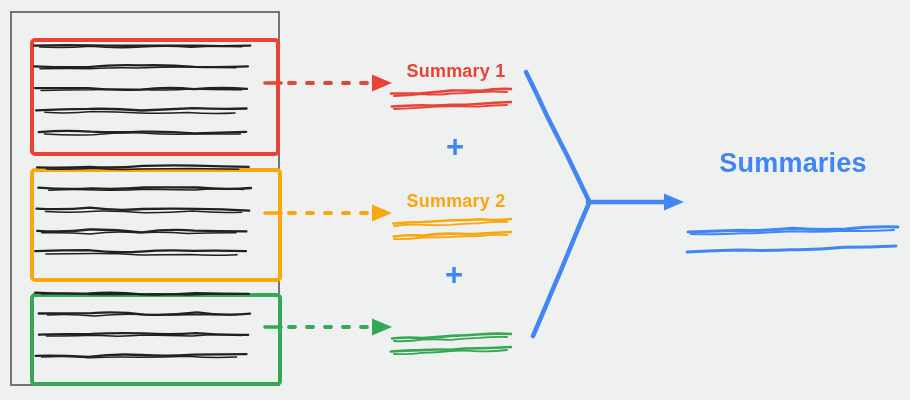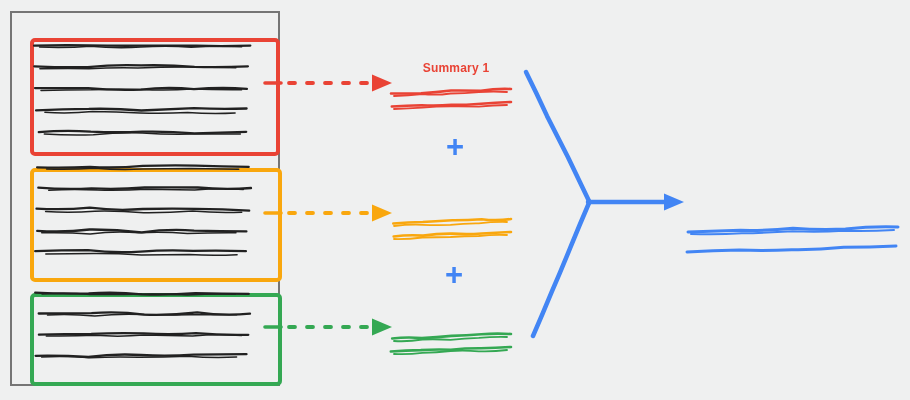--- a/index.html
+++ b/index.html
@@ -29,21 +29,21 @@
   .sec-orange{left:18px;top:155px;width:252px;height:114px;border-color:var(--c-orange);}
   .sec-green{left:18px;top:280px;width:252px;height:93px;border-color:var(--c-green);}
   #strokes{
     position:absolute;left:0;top:0;
     pointer-events:none;
   }
   .summary-label{
     position:absolute;
     left:388px;width:136px;
     text-align:center;
-    font-size:12px;
+    font-size:18px;
     font-weight:600;
     letter-spacing:.2px;
     white-space:nowrap;
   }
   .lab-1{top:61px;color:var(--c-red);}
   .lab-2{top:191px;color:var(--c-orange);}
   .lab-3{top:306px;color:var(--c-green);}
   .plus{
     position:absolute;
     width:32px;height:32px;
@@ -130,20 +130,22 @@
       <path d="M526.0 72.0 Q536.5 93.1 547.0 115.9 Q557.5 136.7 568.0 157.2 Q578.5 178.9 589.0 201.0" stroke="#4285f4" stroke-width="4.5" fill="none" stroke-linecap="round"></path>
       <path d="M533.0 336.0 Q542.3 314.7 551.7 291.9 Q561.0 270.6 570.3 247.6 Q579.7 224.6 589.0 203.0" stroke="#4285f4" stroke-width="4.5" fill="none" stroke-linecap="round"></path>
       <path d="M588 202 L666 202" stroke="#4285f4" stroke-width="4.5" fill="none" stroke-linecap="round"></path>
       <polygon points="664,193.5 664,210.5 684,202" fill="#4285f4"></polygon>
       <path d="M688.0 232.0 Q714.3 231.1 740.5 230.3 Q766.8 230.9 793.0 228.3 Q819.3 230.2 845.5 229.1 Q871.8 226.1 898.0 227.0" stroke="#4285f4" stroke-width="3" fill="none" stroke-linecap="round"></path>
       <path d="M691.0 234.0 Q716.4 235.0 741.8 233.3 Q767.1 232.8 792.5 231.2 Q817.9 232.3 843.3 230.8 Q868.6 231.5 894.0 230.0" stroke="#4285f4" stroke-width="2" fill="none" stroke-linecap="round"></path>
       <path d="M687.0 252.0 Q713.1 250.3 739.3 250.0 Q765.4 250.9 791.5 249.7 Q817.6 250.1 843.8 247.3 Q869.9 247.3 896.0 246.0" stroke="#4285f4" stroke-width="3" fill="none" stroke-linecap="round"></path>
     </svg>
 
   <div class="summary-label lab-1">Summary 1</div>
+  <div class="summary-label lab-2">Summary 2</div>
 
   <div class="plus plus-1">+</div>
   <div class="plus plus-2">+</div>
 
   <div class="result-title">
+    <div>Summaries</div>
   </div>
 
 </div>
 
 </body></html>

